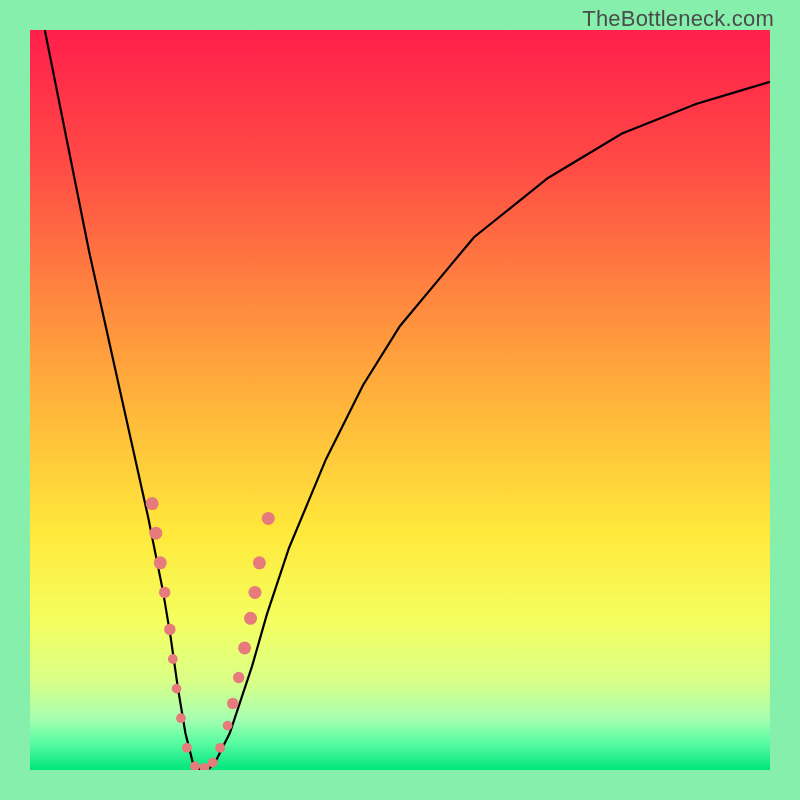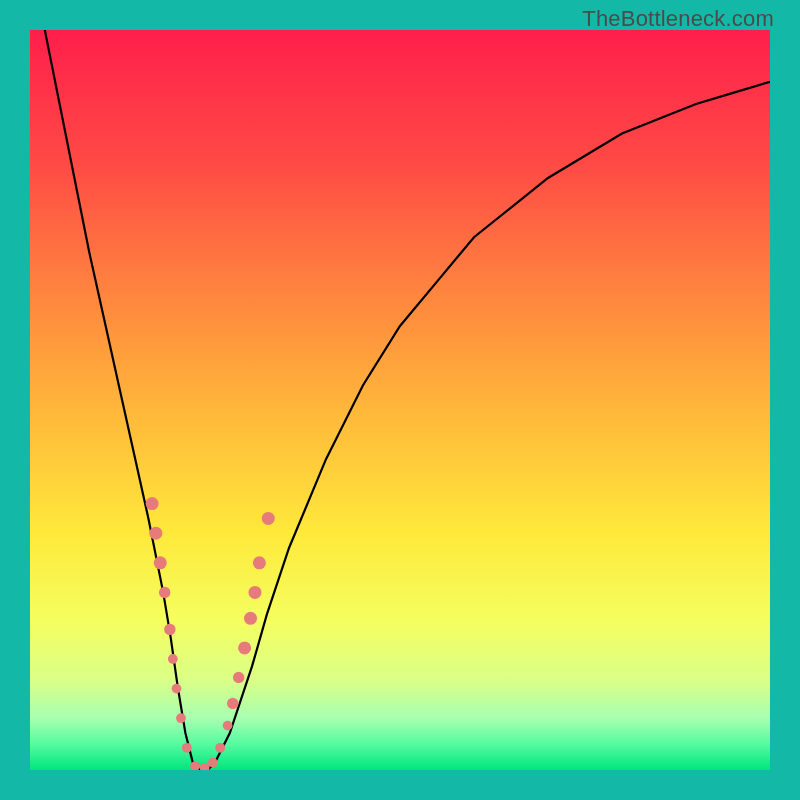--- a/index.html
+++ b/index.html
@@ -8,21 +8,21 @@
     width: 800px;
     height: 800px;
     overflow: hidden;
     background: #000;
     font-family: Arial, Helvetica, sans-serif;
   }
   .frame {
     position: relative;
     width: 800px;
     height: 800px;
-    background: #14b8a6;
+    background: #86efac;
   }
   .plot-area {
     position: absolute;
     left: 30px;
     top: 30px;
     width: 740px;
     height: 740px;
     overflow: hidden;
   }
   .gradient-bg {

